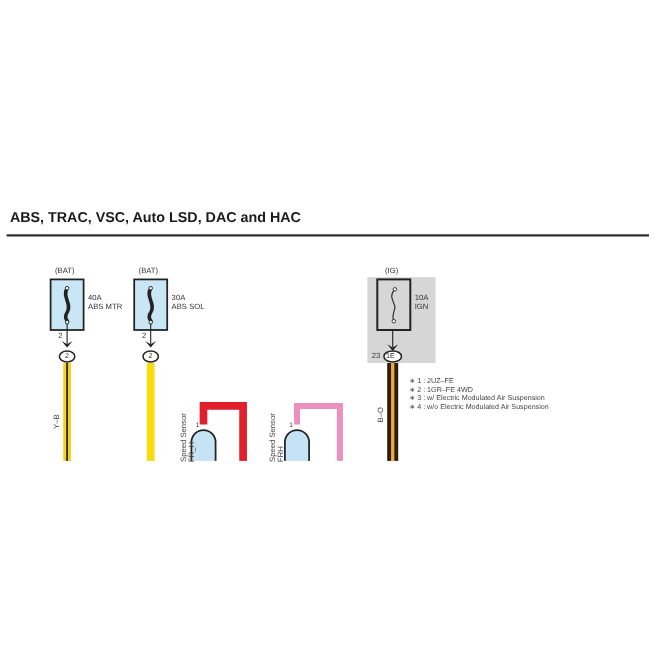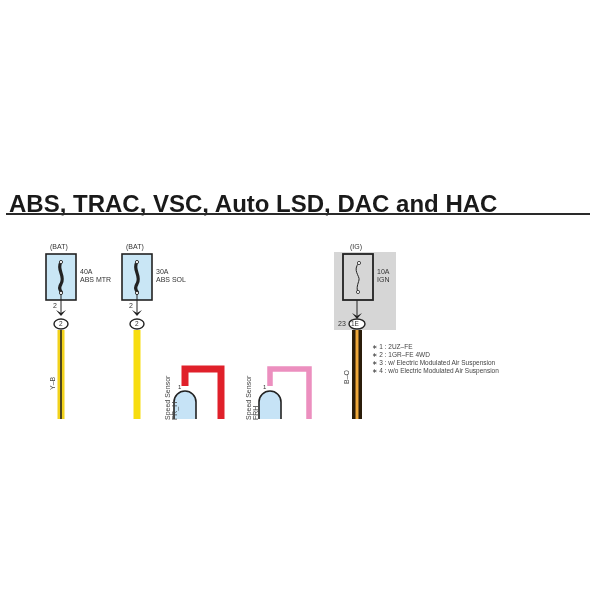--- a/index.html
+++ b/index.html
@@ -14,21 +14,21 @@
       position: relative;
       width: 600px;
       height: 600px;
       background: #ffffff;
       font-family: "Liberation Sans", sans-serif;
     }
     .title {
       position: absolute;
       left: 9px;
       top: 190px;
-      font-size: 24px;
+      font-size: 13px;
       font-weight: bold;
       color: #1a1a1a;
       letter-spacing: 0px;
       white-space: nowrap;
     }
     .title-rule {
       position: absolute;
       left: 6px;
       top: 213px;
       width: 584px;

